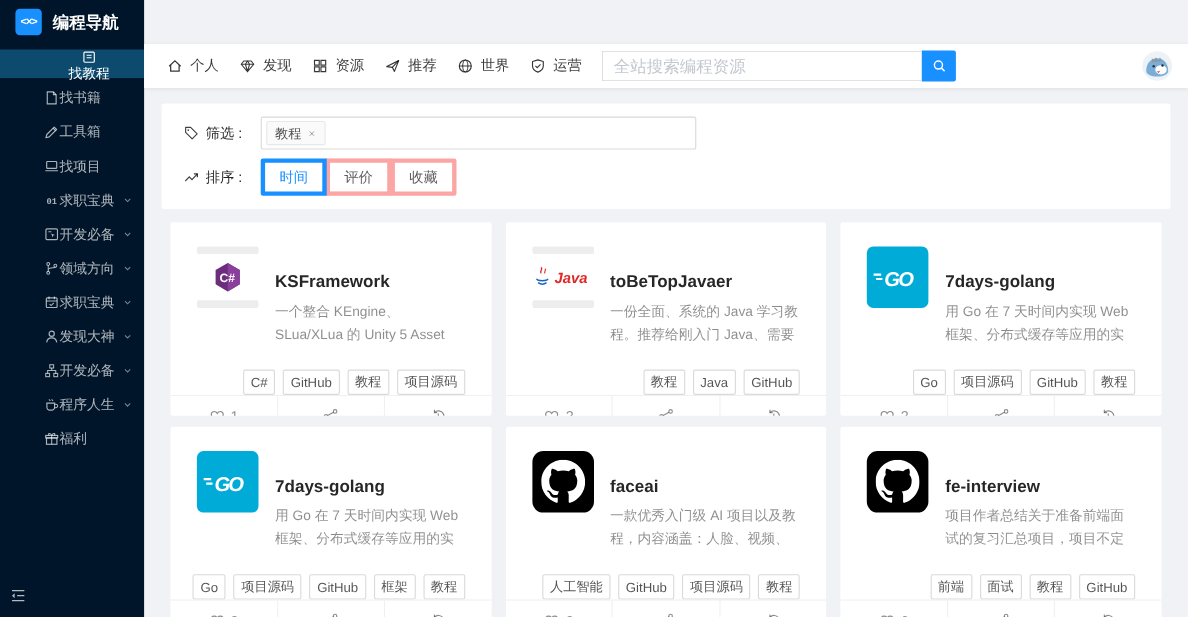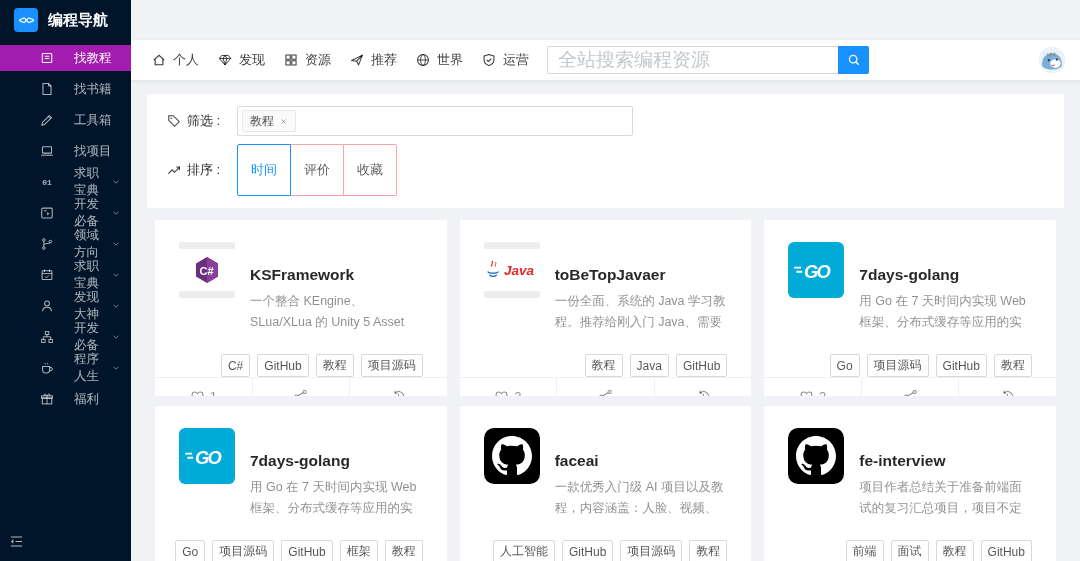--- a/index.html
+++ b/index.html
@@ -10,37 +10,37 @@
 
   
   .sidebar{width:131px;min-width:131px;height:561px;background:#001529;display:flex;flex-direction:column;}
   .logo-row{height:40px;display:flex;align-items:center;padding-left:14px;gap:10px;}
   .logo-badge{width:24px;height:24px;border-radius:4px;background:#1890ff;color:#fff;
               font-weight:bold;font-size:10px;display:flex;align-items:center;justify-content:center;letter-spacing:-1px;}
   .brand{color:#fff;font-size:15px;font-weight:700;}
   .menu{flex:1;margin-top:5px;}
   .menu-item{height:26px;margin-bottom:5px;display:flex;align-items:center;
              padding:0 9px 0 40px;color:rgba(255,255,255,0.68);font-size:12.5px;cursor:pointer;}
-  .menu-item .icon{width:14px;height:14px;margin-right:20px;flex:none;display:flex;text-align:right;}
+  .menu-item .icon{width:14px;height:14px;margin-right:0;flex:none;display:flex;text-align:right;}
   .menu-item .chev{width:12px;height:12px;margin-left:auto;opacity:.7;display:flex;}
-  .menu-item.active{background:#a21caf;color:#fff;}
+  .menu-item.active{background:#0c4a6e;color:#fff;flex-direction:column;}
   .side-footer{height:40px;display:flex;align-items:center;padding-left:9px;color:rgba(255,255,255,0.7);}
   .side-footer .icon{width:15px;height:15px;display:flex;cursor:pointer;}
 
   
   .main{flex:1;display:flex;flex-direction:column;height:561px;overflow:hidden;}
 
   .topbar{height:40px;background:#fff;display:flex;align-items:center;
           padding:0 14px 0 21px;box-shadow:0 1px 4px rgba(0,21,41,0.08);position:relative;z-index:3;margin-top:40px;}
   .nav-items{display:flex;gap:19px;}
   .nav-item{display:flex;align-items:center;gap:7px;font-size:13px;color:rgba(0,0,0,0.78);cursor:pointer;white-space:nowrap;}
   .nav-item .icon{width:14px;height:14px;display:flex;}
   .search-wrap{margin-left:18px;display:flex;align-items:center;}
   .search-input{width:270px;height:26px;border:1px solid #d9d9d9;border-right:none;border-radius:2px 0 0 2px;
-                padding:0 10px;font-size:19px;color:rgba(0,0,0,0.65);outline:none;
+                padding:0 10px;font-size:15px;color:rgba(0,0,0,0.65);outline:none;
                 font-family:"Liberation Sans","DejaVu Sans",sans-serif;}
   .search-input::placeholder{color:#c3c8cf;}
   .search-btn{width:31px;height:28px;background:#1890ff;border:none;border-radius:0 2px 2px 0;
               display:flex;align-items:center;justify-content:center;cursor:pointer;}
   .avatar{margin-left:auto;width:28px;height:28px;border-radius:50%;overflow:hidden;cursor:pointer;flex:none;}
 
   .page-header{height:47px;background:#fff;display:flex;align-items:center;padding-left:16px;}
   .page-title{font-size:16px;font-weight:700;color:rgba(0,0,0,0.85);}
 
   .content{flex:1;padding:14px 16px 0;overflow:hidden;}
@@ -50,21 +50,21 @@
   .panel-row{display:flex;align-items:center;}
   .panel-row + .panel-row{margin-top:8px;}
   .row-label{display:flex;align-items:center;gap:6px;font-size:13px;color:rgba(0,0,0,0.85);min-width:58px;margin-right:12px;}
   .row-label .icon{width:14px;height:14px;display:flex;color:rgba(0,0,0,0.75);}
   .select-box{width:386px;height:28px;border:1px solid #d9d9d9;border-radius:2px;background:#fff;
               display:flex;align-items:center;padding:0 4px;gap:4px;cursor:text;}
   .sel-tag{display:flex;align-items:center;gap:5px;background:#fafafa;border:1px solid #e8e8e8;border-radius:2px;
            font-size:12px;color:rgba(0,0,0,0.7);padding:0 7px;height:20px;}
   .tag-close{width:9px;height:9px;display:flex;color:rgba(0,0,0,0.45);cursor:pointer;}
   .radio-group{display:flex;}
-  .radio-btn{height:26px;padding:12px 13px;display:flex;align-items:center;border:1px solid #fca5a5;background:#fff;
+  .radio-btn{height:26px;padding:0 13px;display:flex;align-items:center;border:4px solid #fca5a5;background:#fff;
              font-size:13px;color:rgba(0,0,0,0.65);margin-left:-1px;cursor:pointer;position:relative;}
   .radio-btn:first-child{border-radius:2px 0 0 2px;margin-left:0;}
   .radio-btn:last-child{border-radius:0 2px 2px 0;}
   .radio-btn.active{border-color:#1890ff;color:#1890ff;z-index:1;}
 
   
   .cards{margin:12px 8px 0;display:flex;flex-wrap:wrap;gap:10px 13px;}
   .card{width:calc((100% - 26px)/3);height:176px;background:#fff;border-radius:2px;
         display:flex;flex-direction:column;overflow:hidden;}
   .card-body{padding:22px 24px 0;flex:1;}

